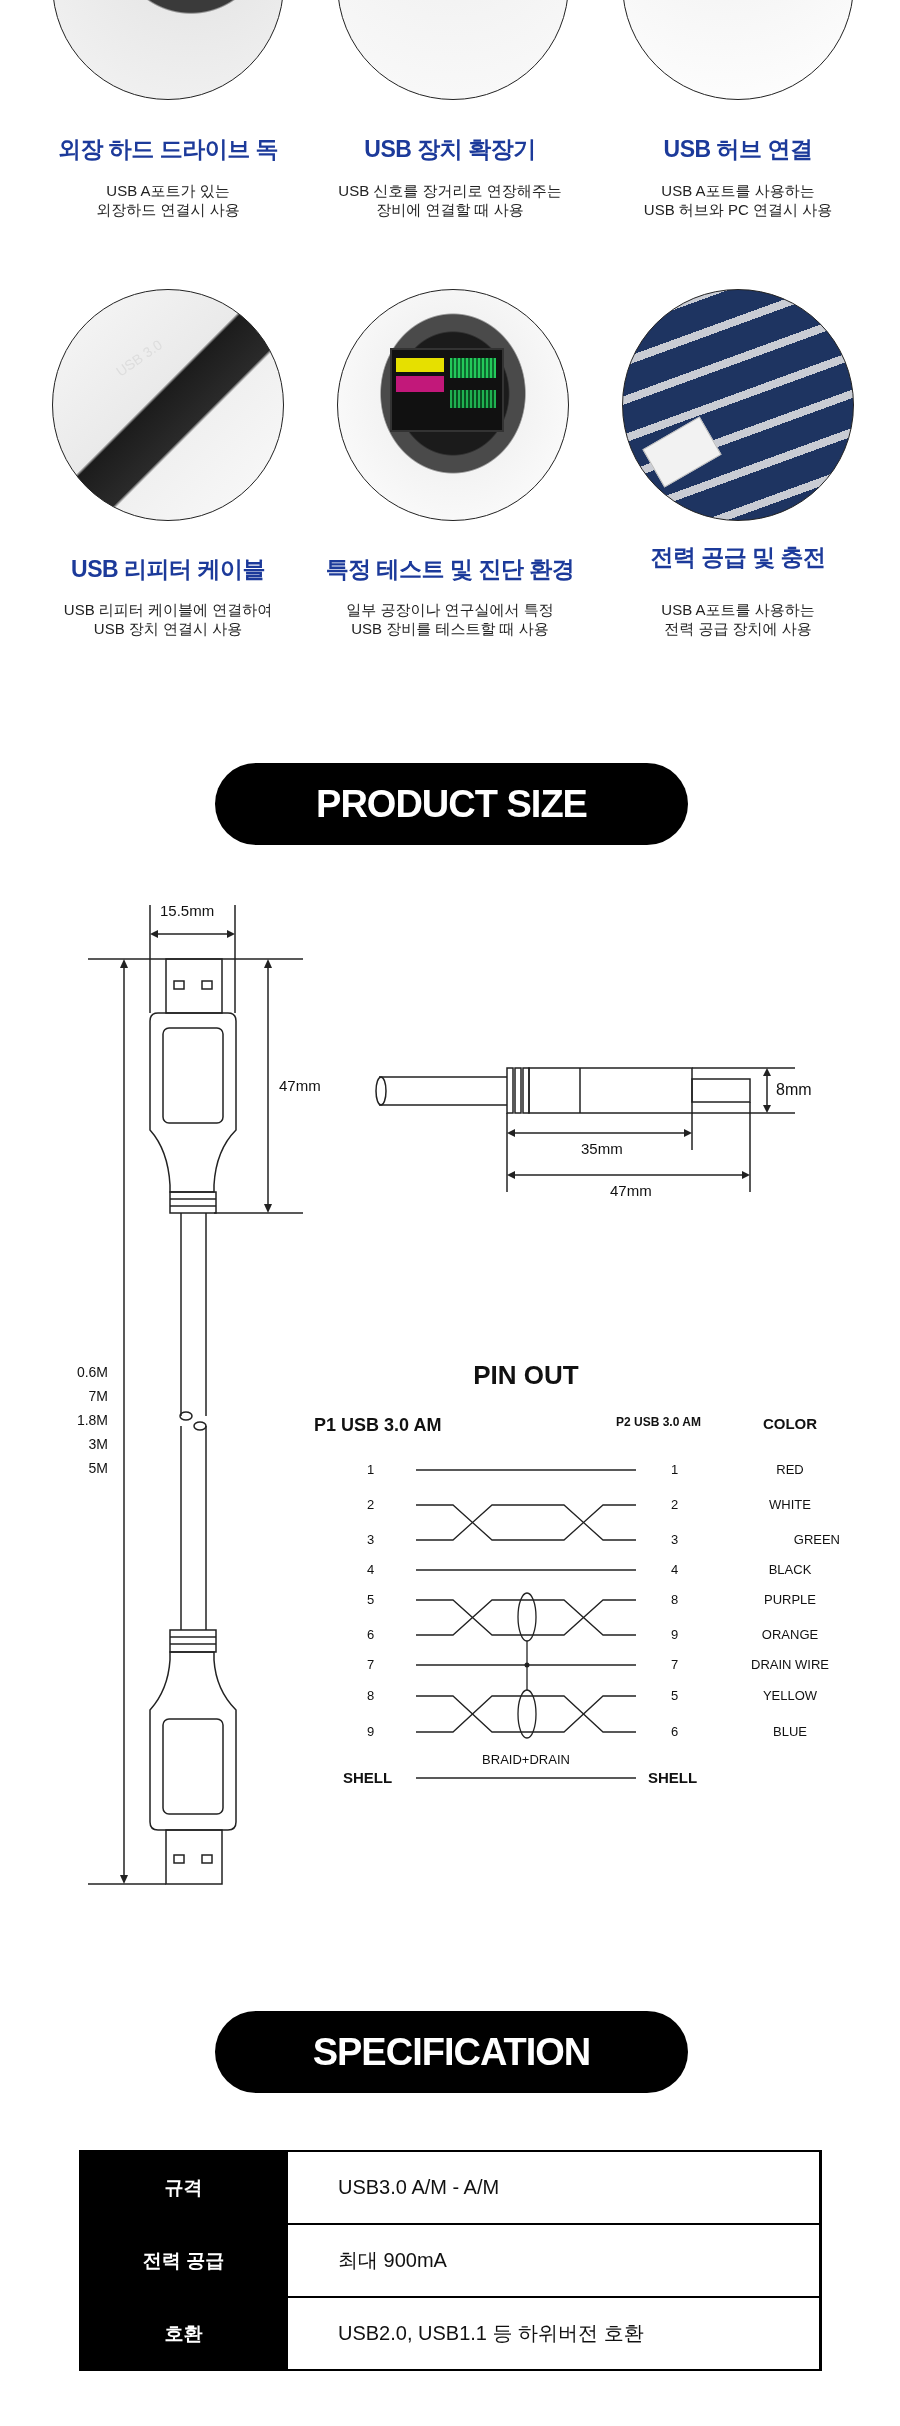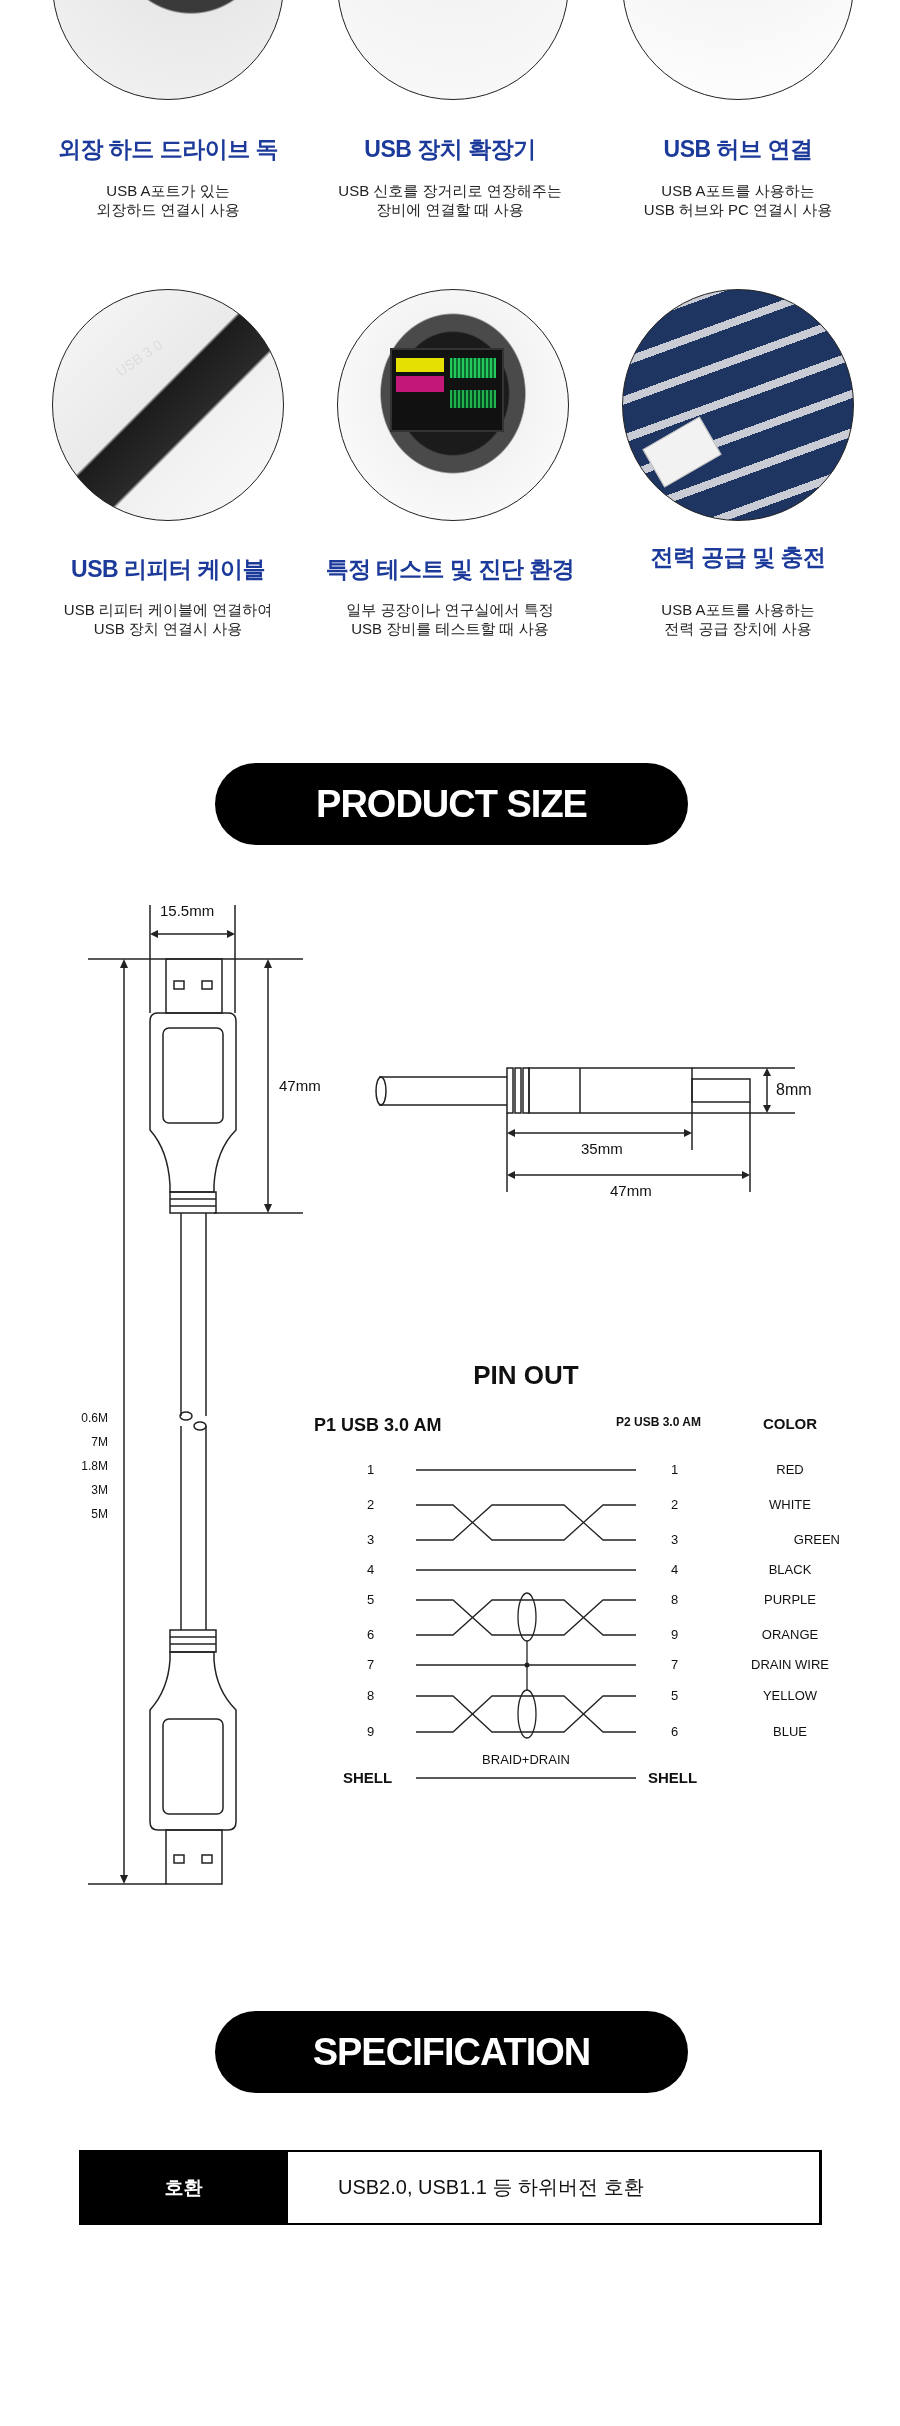--- a/index.html
+++ b/index.html
@@ -148,21 +148,21 @@
     <polygon points="767,1113 763,1105 771,1105"></polygon>
     <polygon points="507,1133 515,1129 515,1137"></polygon>
     <polygon points="692,1133 684,1129 684,1137"></polygon>
     <polygon points="507,1175 515,1171 515,1179"></polygon>
     <polygon points="750,1175 742,1171 742,1179"></polygon>
   </g>
 </svg>
 
 <div class="abs" style="left:160px;top:902px;font-size:15px;">15.5mm</div>
 <div class="abs" style="left:279px;top:1077px;font-size:15px;">47mm</div>
-<div class="abs" style="left:50px;top:1360px;width:58px;text-align:right;font-size:12px;line-height:24px;margin-top:46px;">
+<div class="abs" style="left:50px;top:1360px;width:58px;text-align:right;font-size:14px;line-height:24px;">
   <div>0.6M</div>
   <div>7M</div>
   <div>1.8M</div>
   <div>3M</div>
   <div>5M</div>
 </div>
 <div class="abs" style="left:776px;top:1081px;font-size:16px;">8mm</div>
 <div class="abs" style="left:581px;top:1140px;font-size:15px;">35mm</div>
 <div class="abs" style="left:610px;top:1182px;font-size:15px;">47mm</div>
 
@@ -238,18 +238,26 @@
   </div>
 </div>
 <div class="abs" style="left:343px;top:1769px;font-size:15px;font-weight:bold;">SHELL</div>
 <div class="abs" style="left:648px;top:1769px;font-size:15px;font-weight:bold;">SHELL</div>
 <div class="abs" style="left:426px;top:1752px;width:200px;text-align:center;font-size:13px;">BRAID+DRAIN</div>
 
 <div class="pill" style="top:2011px;">SPECIFICATION</div>
 
 <table class="spec">
   <tbody>
+      <tr>
+    <td class="lbl">규격</td>
+    <td class="val">USB3.0 A/M - A/M</td>
+  </tr>
+  <tr>
+    <td class="lbl">전력 공급</td>
+    <td class="val">최대 900mA</td>
+  </tr>
   <tr>
     <td class="lbl">호환</td>
     <td class="val">USB2.0, USB1.1 등 하위버전 호환</td>
   </tr>
 </tbody>
   </table>
 
 </body></html>

